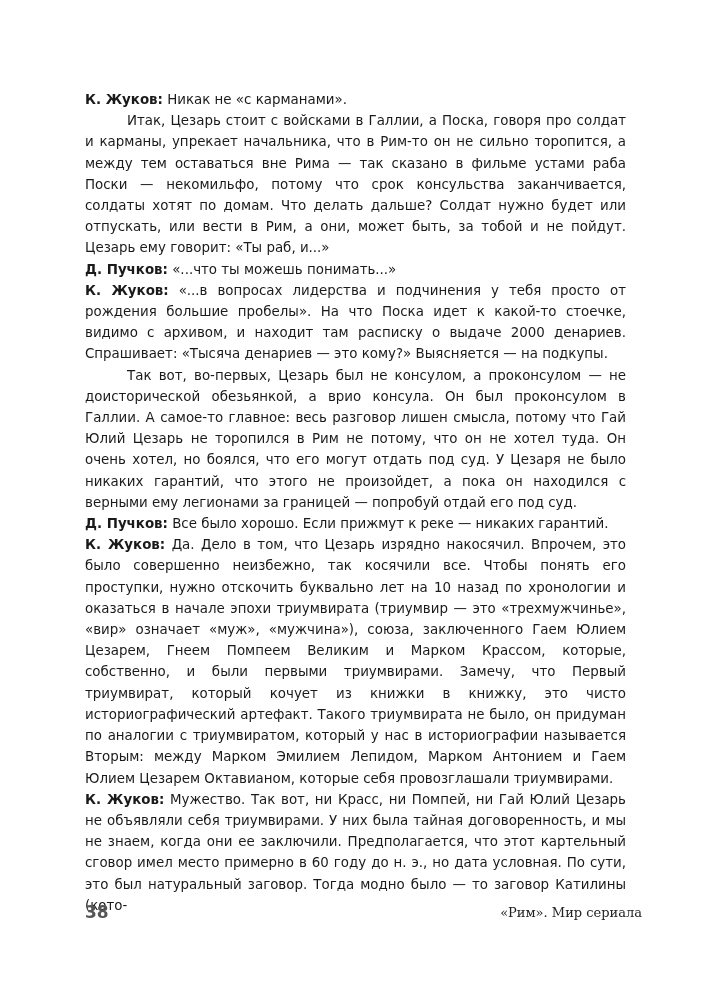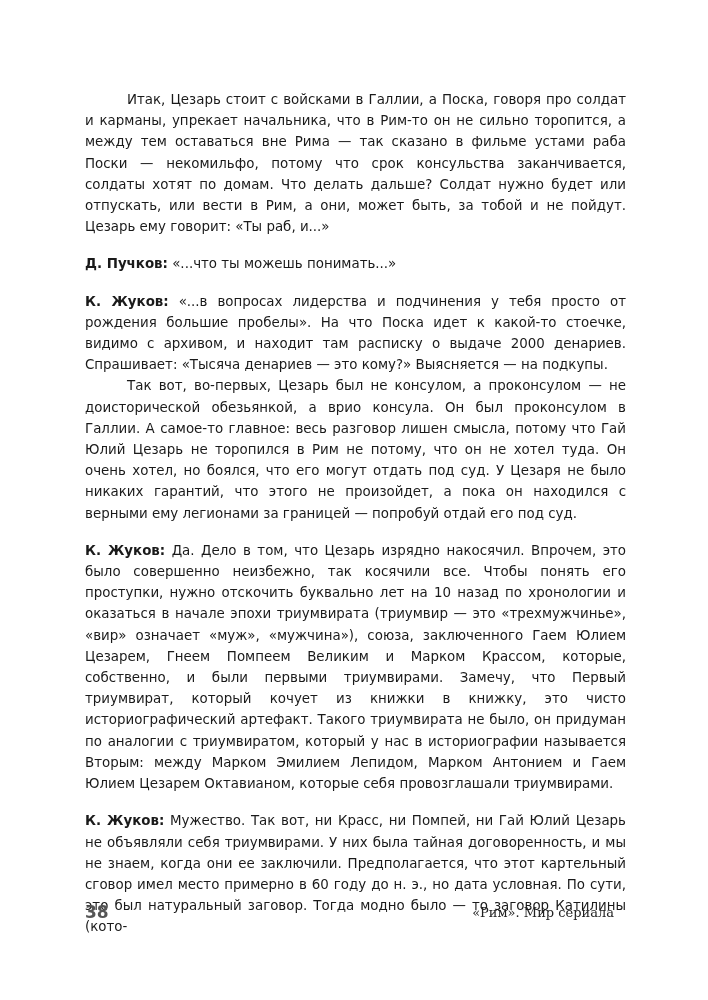--- a/index.html
+++ b/index.html
@@ -4,39 +4,41 @@
 <style>
   html, body { margin: 0; padding: 0; background: #ffffff; }
   body { width: 708px; height: 1000px; position: relative; overflow: hidden; }
   .page {
     position: absolute; left: 85px; top: 89px; width: 541px;
     font-family: "DejaVu Sans", sans-serif;
     font-size: 13.4px; line-height: 21.2px; color: #1a1a1a;
     text-align: justify; hyphens: manual;
   }
   .para { margin: 0; }
-  .para + .para.spaced { margin-top: 16px; }
+  .para + .para.spaced { margin-top: 0; }
   .indent { text-indent: 42px; }
   .speaker { font-weight: bold; }
   .footer-num {
     position: absolute; left: 85px; top: 902px;
     font-family: "DejaVu Sans", sans-serif; font-weight: bold;
     font-size: 17px; color: #555555;
   }
   .footer-title {
-    position: absolute; right: 94px; top: 905px;
+    position: absolute; right: 66px; top: 905px;
     font-family: "DejaVu Serif", serif; font-size: 13px; color: #222222;
   }
 </style>
 </head>
 <body>
 
 <div class="page">
+  <p class="para"><span class="speaker">К. Жуков:</span><span> Никак не «с карманами».</span></p>
   <p class="para indent"><span>Итак, Цезарь стоит с войсками в Галлии, а Поска, говоря про солдат и карманы, упрекает начальника, что в Рим-то он не сильно торопится, а между тем оставаться вне Рима — так сказано в фильме устами раба Поски — некомильфо, потому что срок консульства заканчивается, солдаты хотят по домам. Что делать дальше? Солдат нужно будет или отпускать, или вести в Рим, а они, может быть, за тобой и не пойдут. Цезарь ему говорит: «Ты раб, и...»</span></p>
   <p class="para spaced"><span class="speaker">Д. Пучков:</span><span> «...что ты можешь понимать...»</span></p>
   <p class="para spaced"><span class="speaker">К. Жуков:</span><span> «...в вопросах лидерства и подчинения у тебя просто от рождения большие пробелы». На что Поска идет к какой-то стоечке, видимо с архивом, и находит там расписку о выдаче 2000 денариев. Спрашивает: «Тысяча денариев — это кому?» Выясняется — на подкупы.</span></p>
   <p class="para indent"><span>Так вот, во-первых, Цезарь был не консулом, а проконсулом — не доисторической обезьянкой, а врио консула. Он был проконсулом в Галлии. А самое-то главное: весь разговор лишен смысла, потому что Гай Юлий Цезарь не торопился в Рим не потому, что он не хотел туда. Он очень хотел, но боялся, что его могут отдать под суд. У Цезаря не было никаких гарантий, что этого не произойдет, а пока он находился с верными ему легионами за границей — попробуй отдай его под суд.</span></p>
+  <p class="para spaced"><span class="speaker">Д. Пучков:</span><span> Все было хорошо. Если прижмут к реке — никаких гарантий.</span></p>
   <p class="para spaced"><span class="speaker">К. Жуков:</span><span> Да. Дело в том, что Цезарь изрядно накосячил. Впрочем, это было совершенно неизбежно, так косячили все. Чтобы понять его проступки, нужно отскочить буквально лет на 10 назад по хронологии и оказаться в начале эпохи триумвирата (триумвир — это «трехмужчинье», «вир» означает «муж», «мужчина»), союза, заключенного Гаем Юлием Цезарем, Гнеем Помпеем Великим и Марком Крассом, которые, собственно, и были первыми триумвирами. Замечу, что Первый триумвират, который кочует из книжки в книжку, это чисто историографический артефакт. Такого триумвирата не было, он придуман по аналогии с триумвиратом, который у нас в историографии называется Вторым: между Марком Эмилием Лепидом, Марком Антонием и Гаем Юлием Цезарем Октавианом, которые себя провозглашали триумвирами.</span></p>
   <p class="para spaced"><span class="speaker">К. Жуков:</span><span> Мужество. Так вот, ни Красс, ни Помпей, ни Гай Юлий Цезарь не объявляли себя триумвирами. У них была тайная договоренность, и мы не знаем, когда они ее заключили. Предполагается, что этот картельный сговор имел место примерно в 60 году до н. э., но дата условная. По сути, это был натуральный заговор. Тогда модно было — то заговор Катилины (кото-</span></p>
 </div>
 
 <div class="footer-num">38</div>
 <div class="footer-title">«Рим». Мир сериала</div>
 
 </body></html>

